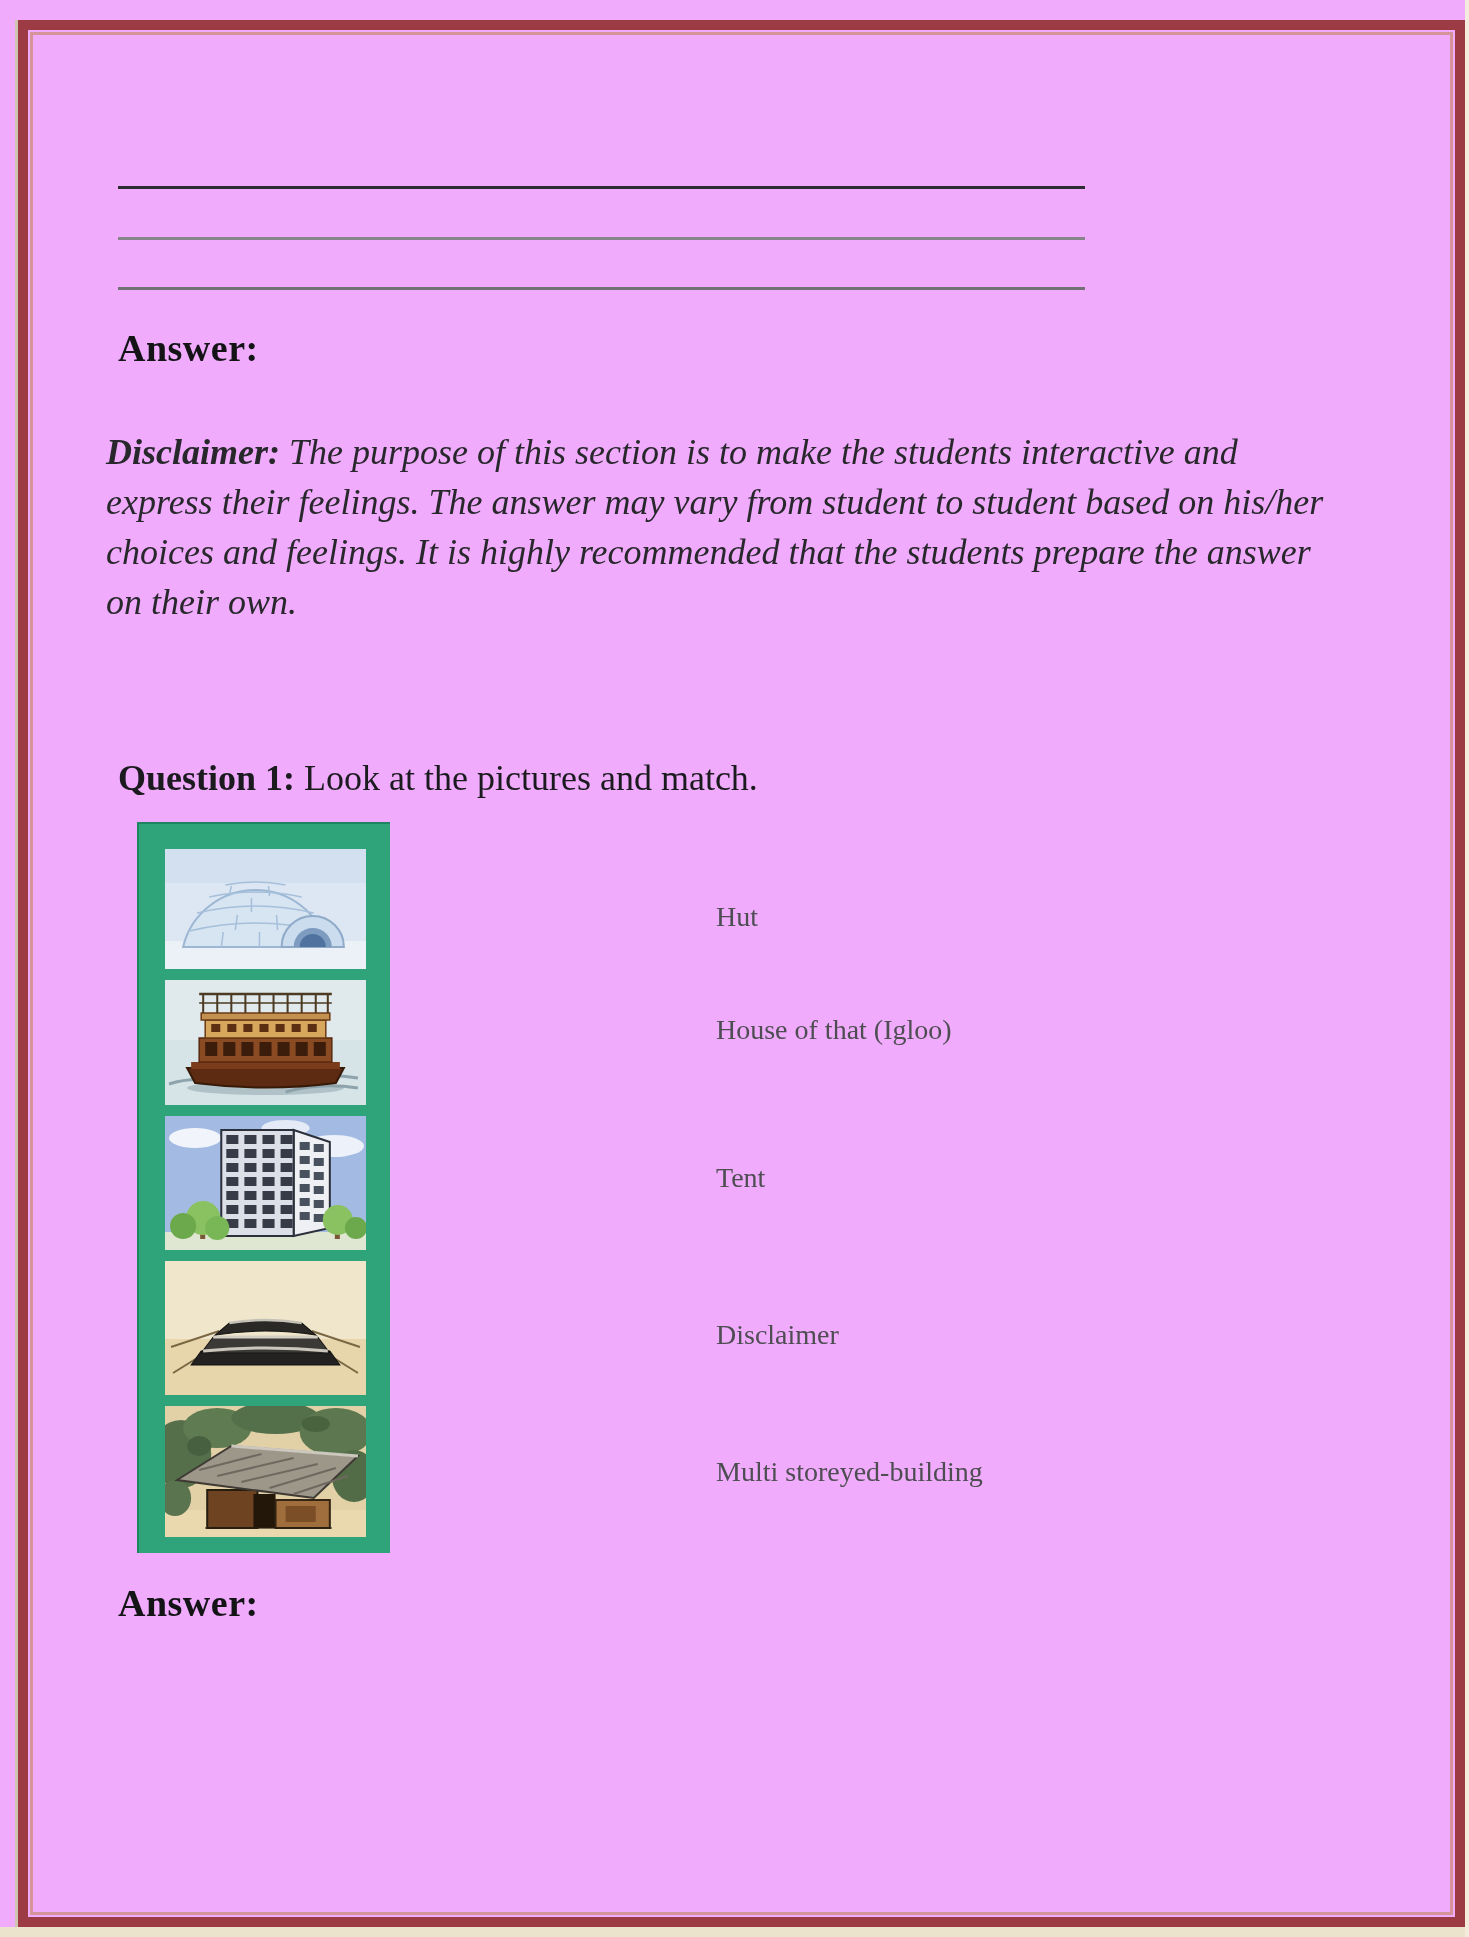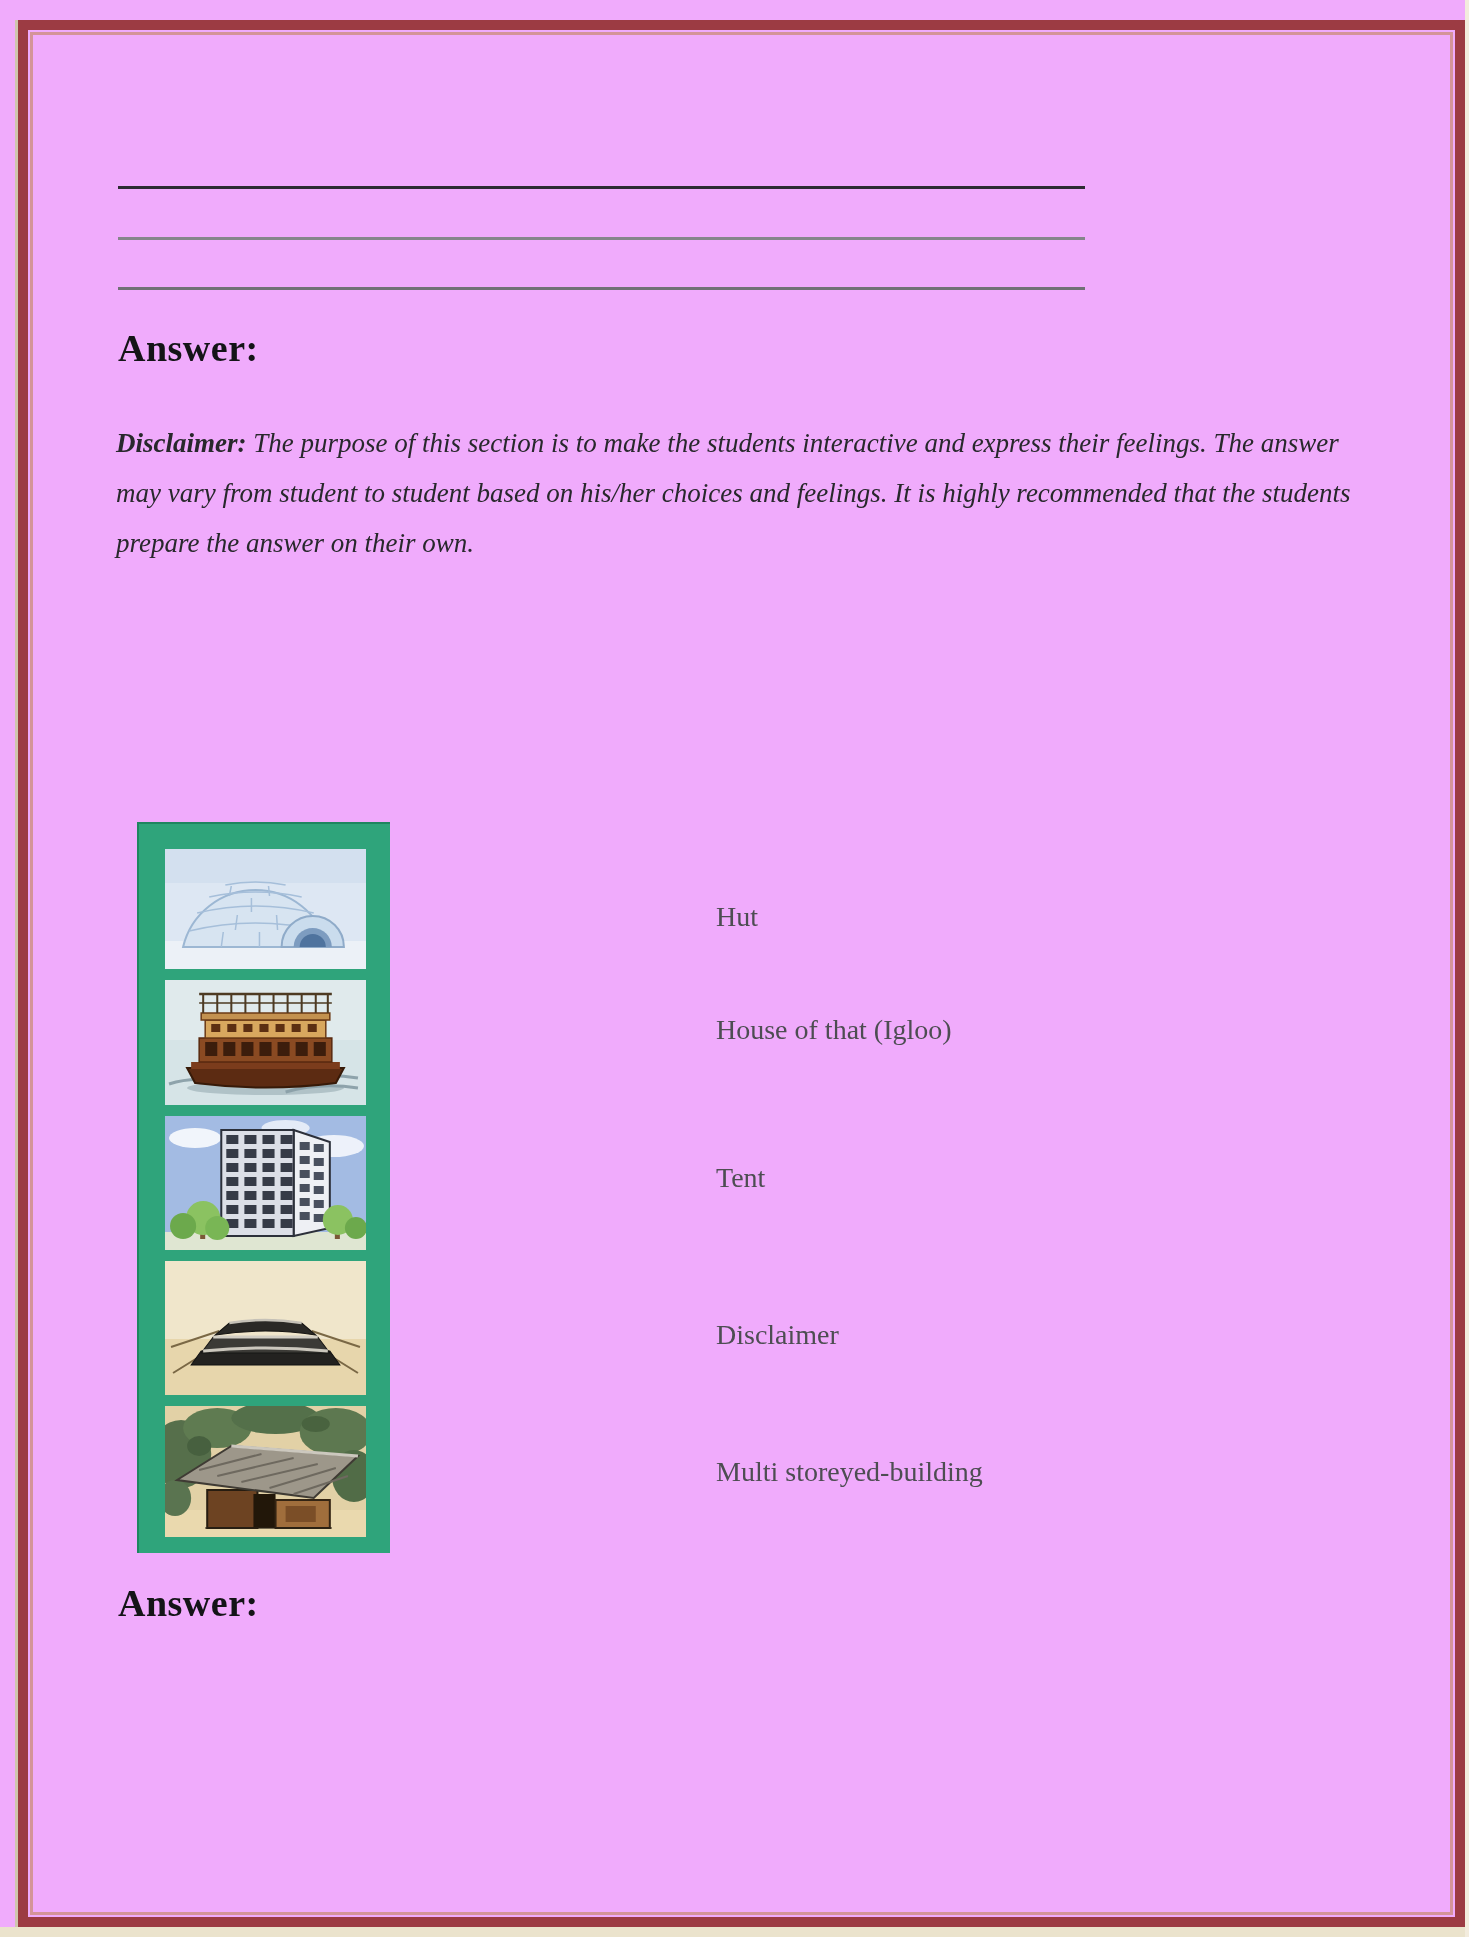--- a/index.html
+++ b/index.html
@@ -29,22 +29,22 @@
   .writing-line.l3{top:287px;background:#707075;}
 
   .answer-heading{
     position:absolute;left:118px;
     font-size:38px;font-weight:bold;color:#141417;letter-spacing:.5px;
   }
   .answer-top{top:326px;}
   .answer-bottom{top:1581px;}
 
   .disclaimer{
-    position:absolute;left:116px;top:391px;width:1245px;
-    font-size:27px;font-style:italic;line-height:50px;color:#28282c;
+    position:absolute;left:106px;top:391px;width:1245px;
+    font-size:36px;font-style:italic;line-height:50px;color:#28282c;
   }
   .disclaimer b{font-weight:bold;}
 
   .page-heading{
     position:absolute;left:114px;top:690px;width:1240px;
     text-align:center;font-size:37px;font-weight:bold;color:#17171a;
   }
 
   .question-line{
     position:absolute;left:118px;top:757px;width:1245px;
@@ -89,20 +89,21 @@
 
   <div class="writing-line l1"></div>
   <div class="writing-line l2"></div>
   <div class="writing-line l3"></div>
 
   <div class="answer-heading answer-top">Answer:</div>
 
   <p class="disclaimer"><b>Disclaimer:</b> <span>The purpose of this section is to make the students interactive and express their feelings. The answer may vary from student to student based on his/her choices and feelings. It is highly recommended that the students prepare the answer on their own.</span></p>
 
 
+  <div class="question-line"><b>Question 1:</b> <span>Look at the pictures and match.</span></div>
 
   <div class="figure-panel">
 
     <div class="fig-cell c1">
       <svg viewBox="0 0 200 120" preserveAspectRatio="none">
         <rect width="200" height="120" fill="#dde7f3"></rect>
         <rect width="200" height="34" fill="#d3e0ef"></rect>
         <rect y="92" width="200" height="28" fill="#ecf1f7"></rect>
         <path d="M18,98 A74,74 0 0 1 162,98 Z" fill="#d7e4f1" stroke="#9cb7d3" stroke-width="2"></path>
         <path d="M24,82 Q90,66 156,82" fill="none" stroke="#a6bfda" stroke-width="1.6"></path>

